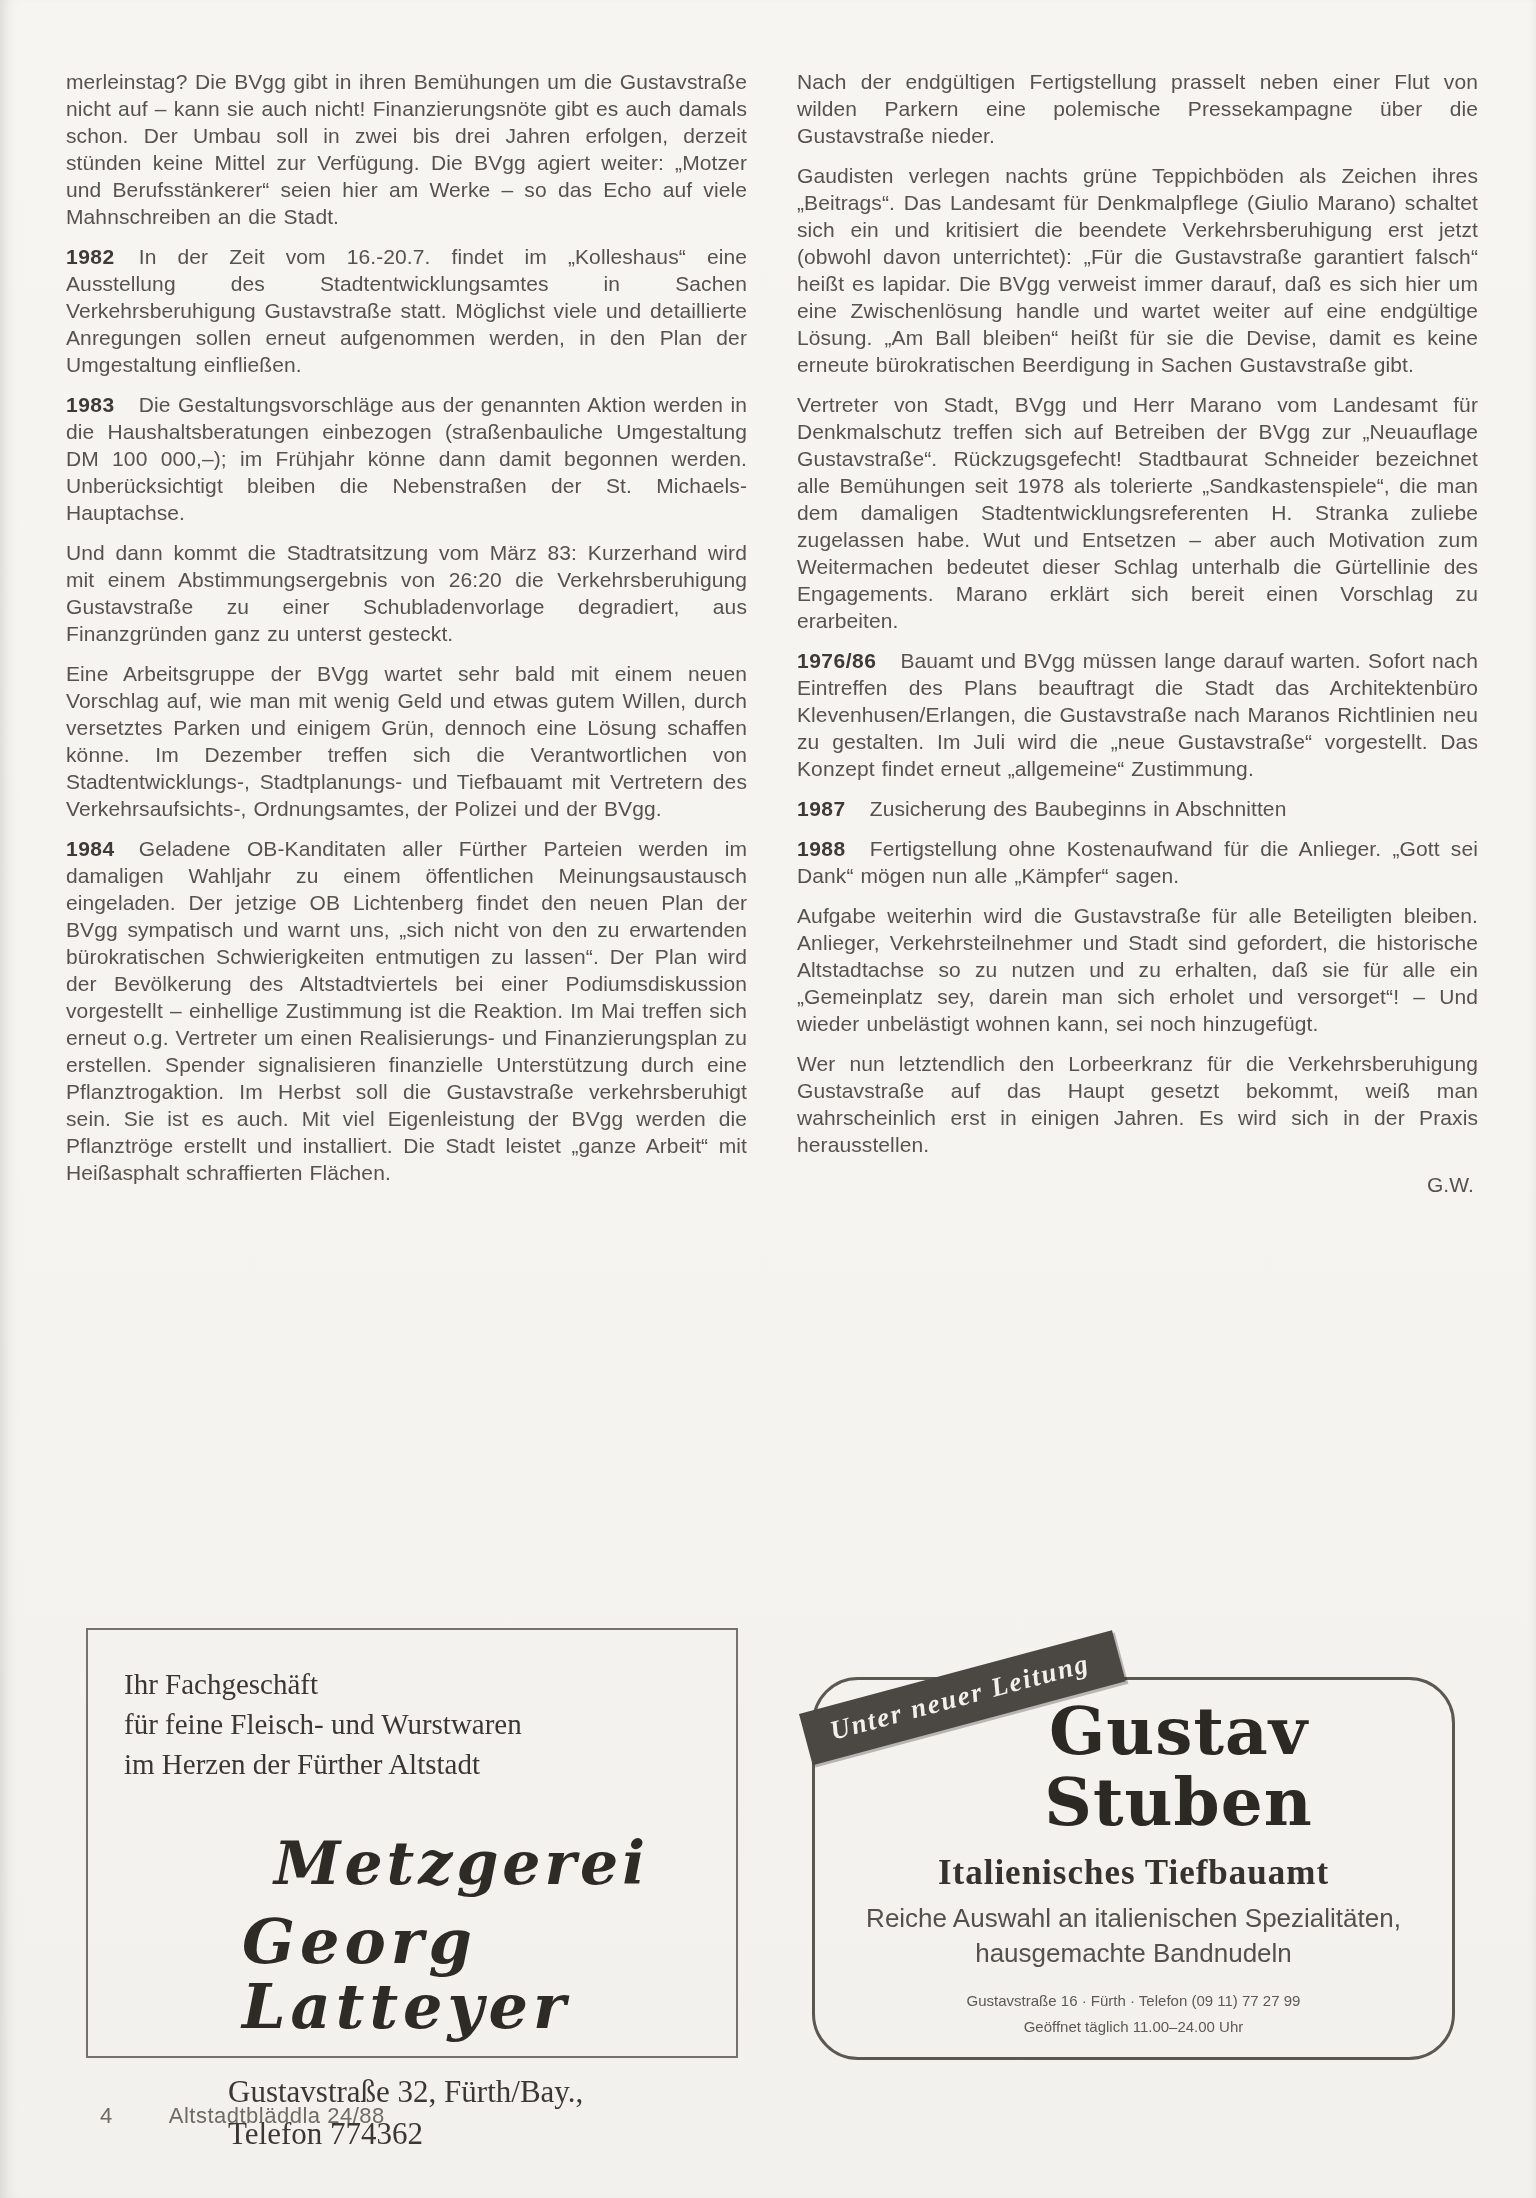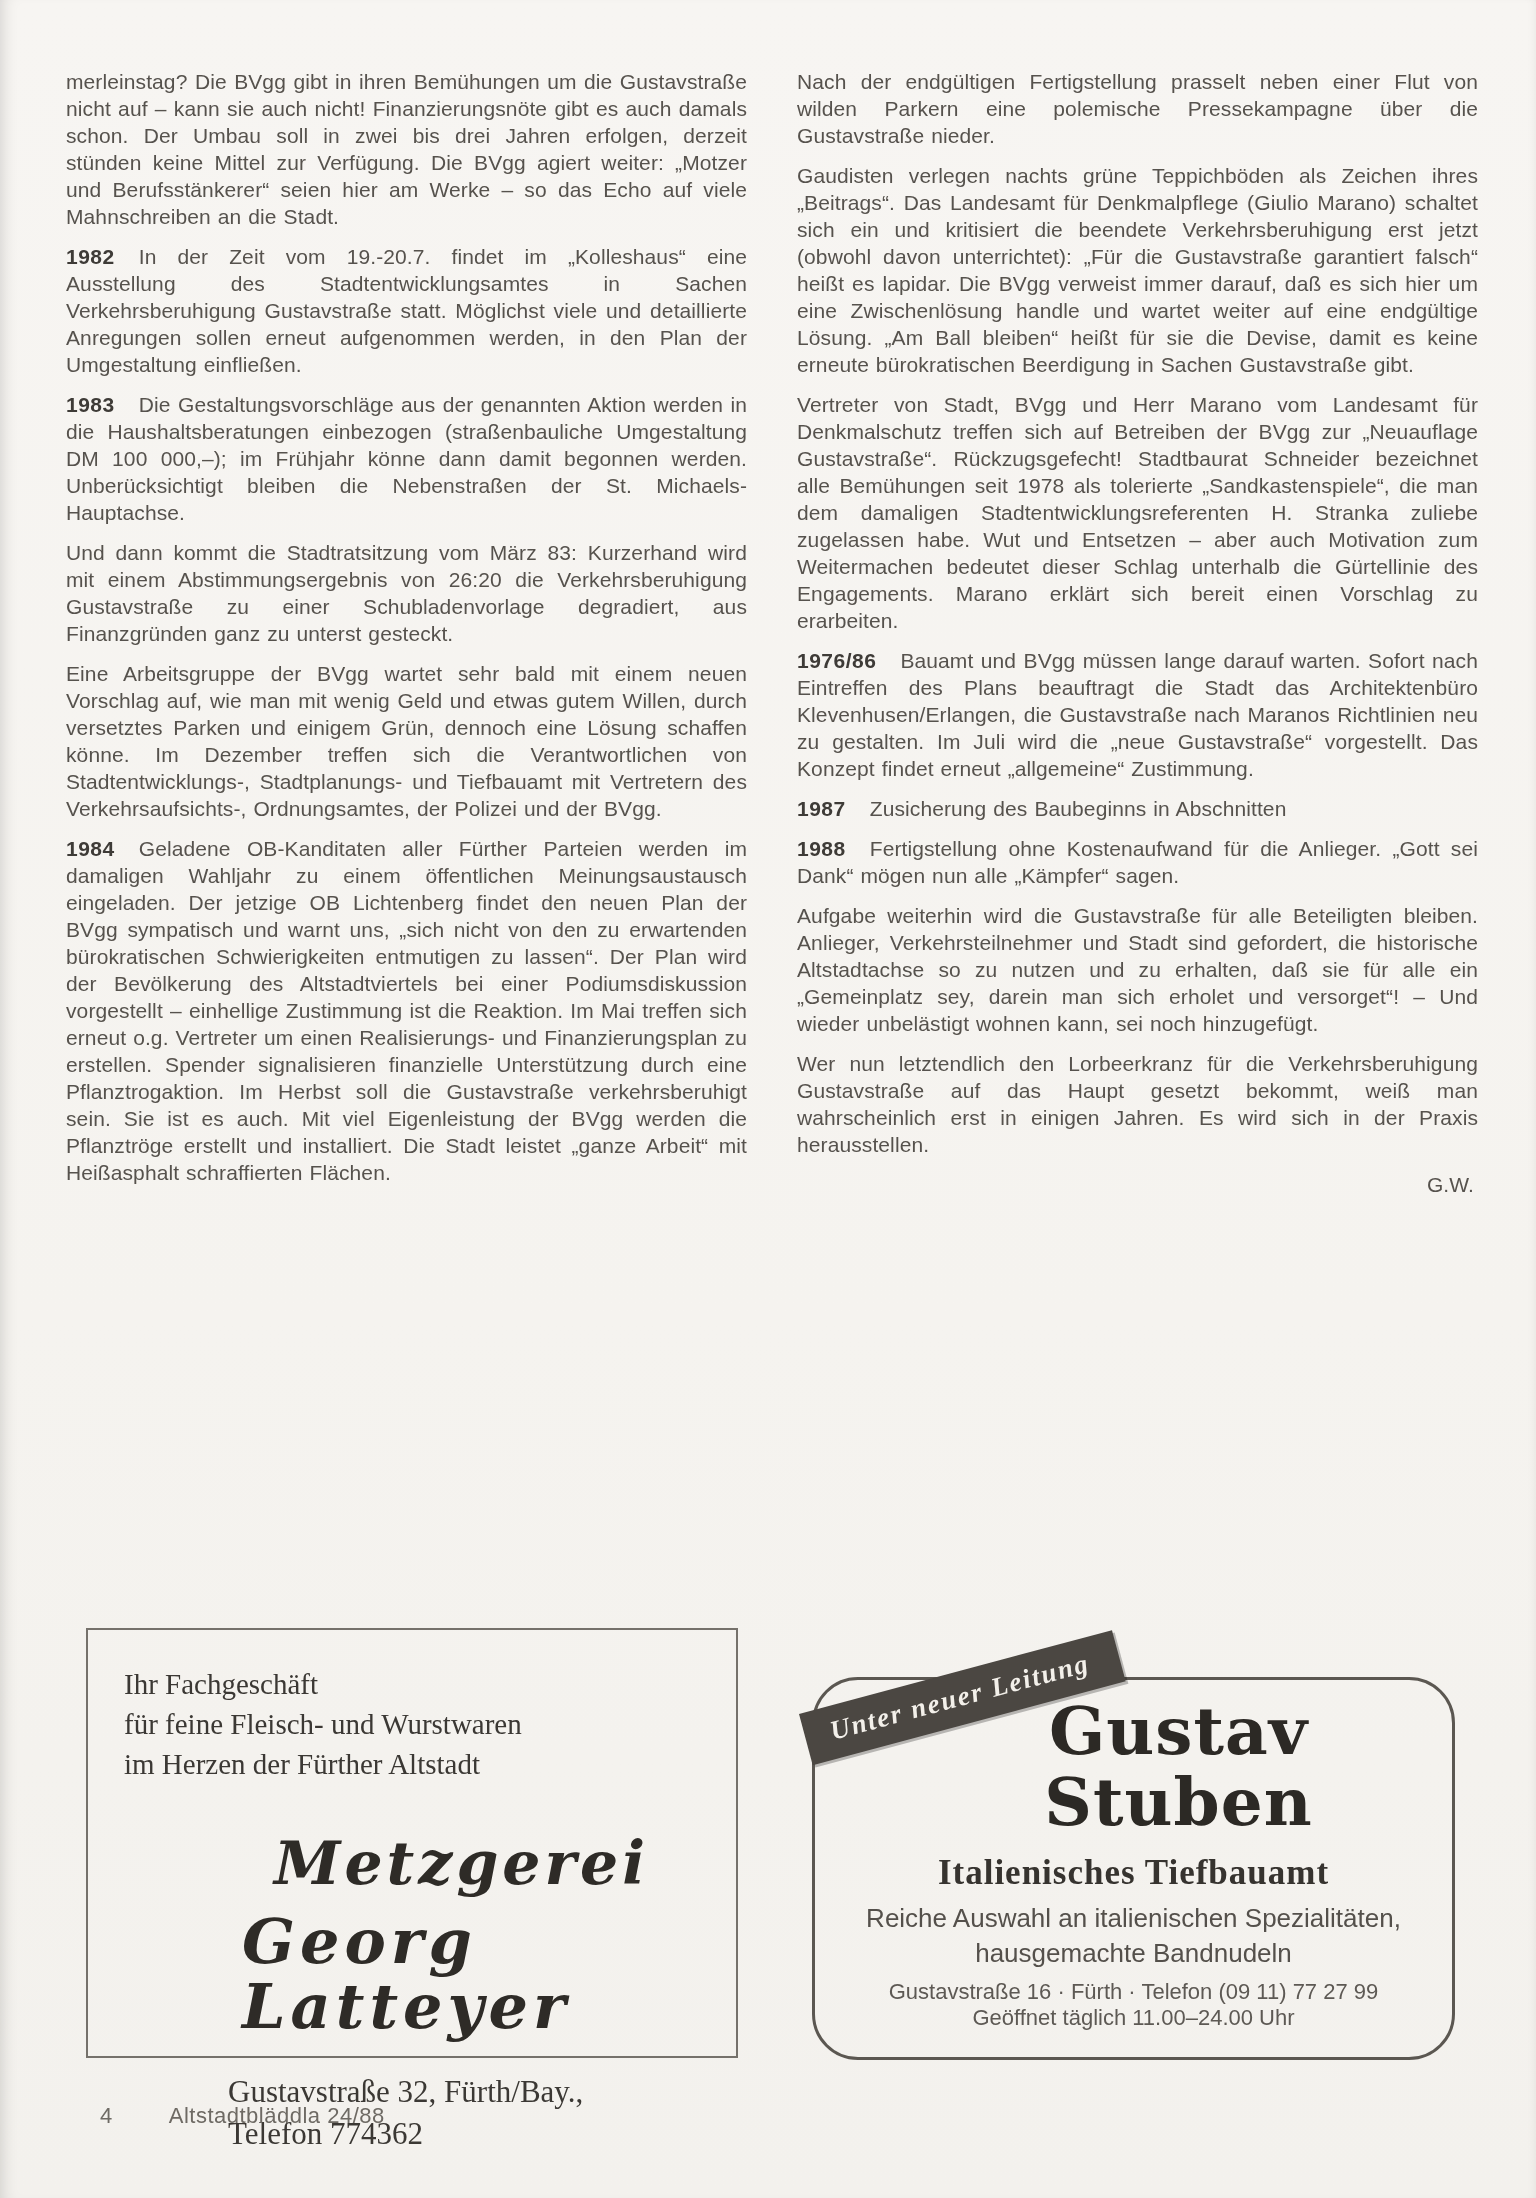--- a/index.html
+++ b/index.html
@@ -57,38 +57,38 @@
     line-height:1.08;letter-spacing:1px;
   }
   .bl-1{font-size:64px;padding-left:190px;}
   .bl-2{font-size:66px;padding-left:90px;}
   .rest-subtitle{
     font-family:"Liberation Serif",serif;font-weight:bold;
     font-size:35px;color:#36332f;margin-top:14px;letter-spacing:1px;
   }
   .rest-line{font-size:26px;line-height:35px;color:#54504b;}
   .rest-lines{margin-top:8px;}
-  .rest-contact{margin-top:8px;font-size:22px;line-height:26px;color:#5d5954;}
+  .rest-contact{margin-top:17px;font-size:15px;line-height:26px;color:#5d5954;}
   
   .footer{
     position:absolute;left:100px;top:2103px;
     font-size:22px;color:#6e6a64;letter-spacing:.5px;
     display:flex;gap:56px;
   }
 </style>
 </head>
 <body>
 
 <div class="page">
 
   <div class="columns">
 
     <div class="col">
       <p class="para"><span>merleinstag? Die BVgg gibt in ihren Bemühungen um die Gustavstraße nicht auf – kann sie auch nicht! Finanzierungsnöte gibt es auch damals schon. Der Umbau soll in zwei bis drei Jahren erfolgen, derzeit stünden keine Mittel zur Verfügung. Die BVgg agiert weiter: „Motzer und Berufsstänkerer“ seien hier am Werke – so das Echo auf viele Mahnschreiben an die Stadt.</span></p>
-      <p class="para"><b class="year">1982</b><span>In der Zeit vom 19.-20.7. findet im „Kolleshaus“ eine Ausstellung des Stadtentwicklungsamtes in Sachen Verkehrsberuhigung Gustavstraße statt. Möglichst viele und detaillierte Anregungen sollen erneut aufgenommen werden, in den Plan der Umgestaltung einfließen.</span></p>
+      <p class="para"><b class="year">1982</b><span>In der Zeit vom 16.-20.7. findet im „Kolleshaus“ eine Ausstellung des Stadtentwicklungsamtes in Sachen Verkehrsberuhigung Gustavstraße statt. Möglichst viele und detaillierte Anregungen sollen erneut aufgenommen werden, in den Plan der Umgestaltung einfließen.</span></p>
       <p class="para"><b class="year">1983</b><span>Die Gestaltungsvorschläge aus der genannten Aktion werden in die Haushaltsberatungen einbezogen (straßenbauliche Umgestaltung DM 100 000,–); im Frühjahr könne dann damit begonnen werden. Unberücksichtigt bleiben die Nebenstraßen der St. Michaels-Hauptachse.</span></p>
       <p class="para"><span>Und dann kommt die Stadtratsitzung vom März 83: Kurzerhand wird mit einem Abstimmungsergebnis von 26:20 die Verkehrsberuhigung Gustavstraße zu einer Schubladenvorlage degradiert, aus Finanzgründen ganz zu unterst gesteckt.</span></p>
       <p class="para"><span>Eine Arbeitsgruppe der BVgg wartet sehr bald mit einem neuen Vorschlag auf, wie man mit wenig Geld und etwas gutem Willen, durch versetztes Parken und einigem Grün, dennoch eine Lösung schaffen könne. Im Dezember treffen sich die Verantwortlichen von Stadtentwicklungs-, Stadtplanungs- und Tiefbauamt mit Vertretern des Verkehrsaufsichts-, Ordnungsamtes, der Polizei und der BVgg.</span></p>
       <p class="para"><b class="year">1984</b><span>Geladene OB-Kanditaten aller Fürther Parteien werden im damaligen Wahljahr zu einem öffentlichen Meinungsaustausch eingeladen. Der jetzige OB Lichtenberg findet den neuen Plan der BVgg sympatisch und warnt uns, „sich nicht von den zu erwartenden bürokratischen Schwierigkeiten entmutigen zu lassen“. Der Plan wird der Bevölkerung des Altstadtviertels bei einer Podiumsdiskussion vorgestellt – einhellige Zustimmung ist die Reaktion. Im Mai treffen sich erneut o.g. Vertreter um einen Realisierungs- und Finanzierungsplan zu erstellen. Spender signalisieren finanzielle Unterstützung durch eine Pflanztrogaktion. Im Herbst soll die Gustavstraße verkehrsberuhigt sein. Sie ist es auch. Mit viel Eigenleistung der BVgg werden die Pflanztröge erstellt und installiert. Die Stadt leistet „ganze Arbeit“ mit Heißasphalt schraffierten Flächen.</span></p>
     </div>
 
     <div class="col">
       <p class="para"><span>Nach der endgültigen Fertigstellung prasselt neben einer Flut von wilden Parkern eine polemische Pressekampagne über die Gustavstraße nieder.</span></p>
       <p class="para"><span>Gaudisten verlegen nachts grüne Teppichböden als Zeichen ihres „Beitrags“. Das Landesamt für Denkmalpflege (Giulio Marano) schaltet sich ein und kritisiert die beendete Verkehrsberuhigung erst jetzt (obwohl davon unterrichtet): „Für die Gustavstraße garantiert falsch“ heißt es lapidar. Die BVgg verweist immer darauf, daß es sich hier um eine Zwischenlösung handle und wartet weiter auf eine endgültige Lösung. „Am Ball bleiben“ heißt für sie die Devise, damit es keine erneute bürokratischen Beerdigung in Sachen Gustavstraße gibt.</span></p>
       <p class="para"><span>Vertreter von Stadt, BVgg und Herr Marano vom Landesamt für Denkmalschutz treffen sich auf Betreiben der BVgg zur „Neuauflage Gustavstraße“. Rückzugsgefecht! Stadtbaurat Schneider bezeichnet alle Bemühungen seit 1978 als tolerierte „Sandkastenspiele“, die man dem damaligen Stadtentwicklungsreferenten H. Stranka zuliebe zugelassen habe. Wut und Entsetzen – aber auch Motivation zum Weitermachen bedeutet dieser Schlag unterhalb die Gürtellinie des Engagements. Marano erklärt sich bereit einen Vorschlag zu erarbeiten.</span></p>

